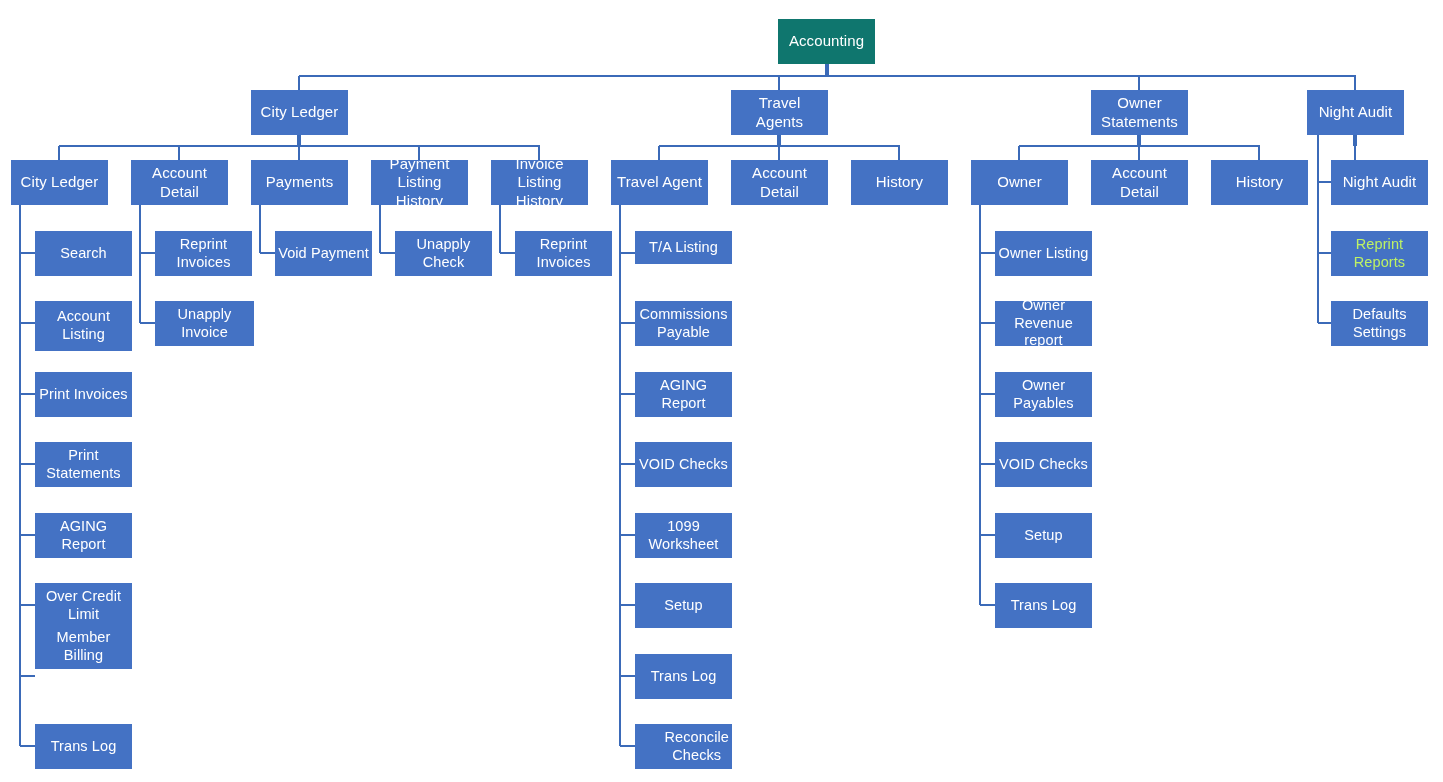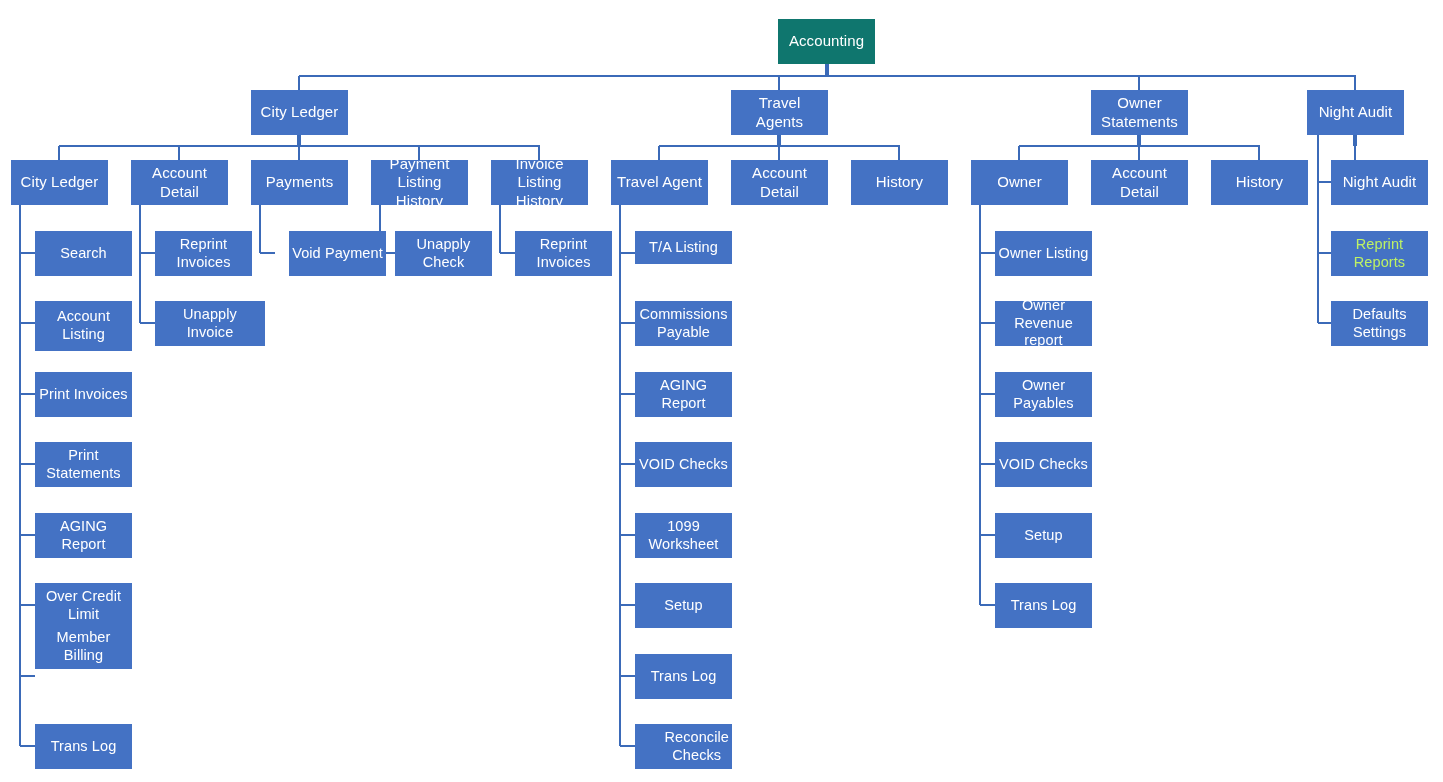--- a/index.html
+++ b/index.html
@@ -143,23 +143,23 @@
     <div class="node leaf" style="left: 35px; top: 372px; width: 97px; height: 45px; background: rgb(68, 114, 196); color: rgb(255, 255, 255);"><span>Print Invoices</span></div>
     <div class="node leaf" style="left: 35px; top: 442px; width: 97px; height: 45px; background: rgb(68, 114, 196); color: rgb(255, 255, 255);"><span>Print
 Statements</span></div>
     <div class="node leaf" style="left: 35px; top: 513px; width: 97px; height: 45px; background: rgb(68, 114, 196); color: rgb(255, 255, 255);"><span>AGING Report</span></div>
     <div class="node leaf" style="left: 35px; top: 583px; width: 97px; height: 45px; background: rgb(68, 114, 196); color: rgb(255, 255, 255);"><span>Over Credit
 Limit</span></div>
     <div class="node leaf" style="left: 35px; top: 624px; width: 97px; height: 45px; background: rgb(68, 114, 196); color: rgb(255, 255, 255);"><span>Member Billing</span></div>
     <div class="node leaf" style="left: 35px; top: 724px; width: 97px; height: 45px; background: rgb(68, 114, 196); color: rgb(255, 255, 255);"><span>Trans Log</span></div>
     <div class="node leaf" style="left: 155px; top: 231px; width: 97px; height: 45px; background: rgb(68, 114, 196); color: rgb(255, 255, 255);"><span>Reprint
 Invoices</span></div>
-    <div class="node leaf" style="left: 155px; top: 301px; width: 110px; height: 45px; background: rgb(68, 114, 196); color: rgb(255, 255, 255);"><span>Unapply
+    <div class="node leaf" style="left: 155px; top: 301px; width: 99px; height: 45px; background: rgb(68, 114, 196); color: rgb(255, 255, 255);"><span>Unapply
 Invoice</span></div>
-    <div class="node leaf" style="left: 289px; top: 231px; width: 97px; height: 45px; background: rgb(68, 114, 196); color: rgb(255, 255, 255);"><span>Void Payment</span></div>
+    <div class="node leaf" style="left: 275px; top: 231px; width: 97px; height: 45px; background: rgb(68, 114, 196); color: rgb(255, 255, 255);"><span>Void Payment</span></div>
     <div class="node leaf" style="left: 395px; top: 231px; width: 97px; height: 45px; background: rgb(68, 114, 196); color: rgb(255, 255, 255);"><span>Unapply Check</span></div>
     <div class="node leaf" style="left: 515px; top: 231px; width: 97px; height: 45px; background: rgb(68, 114, 196); color: rgb(255, 255, 255);"><span>Reprint
 Invoices</span></div>
     <div class="node leaf" style="left: 635px; top: 231px; width: 97px; height: 33px; background: rgb(68, 114, 196); color: rgb(255, 255, 255);"><span>T/A Listing</span></div>
     <div class="node leaf" style="left: 635px; top: 301px; width: 97px; height: 45px; background: rgb(68, 114, 196); color: rgb(255, 255, 255);"><span>Commissions
 Payable</span></div>
     <div class="node leaf" style="left: 635px; top: 372px; width: 97px; height: 45px; background: rgb(68, 114, 196); color: rgb(255, 255, 255);"><span>AGING Report</span></div>
     <div class="node leaf" style="left: 635px; top: 442px; width: 97px; height: 45px; background: rgb(68, 114, 196); color: rgb(255, 255, 255);"><span>VOID Checks</span></div>
     <div class="node leaf" style="left: 635px; top: 513px; width: 97px; height: 45px; background: rgb(68, 114, 196); color: rgb(255, 255, 255);"><span>1099
 Worksheet</span></div>

